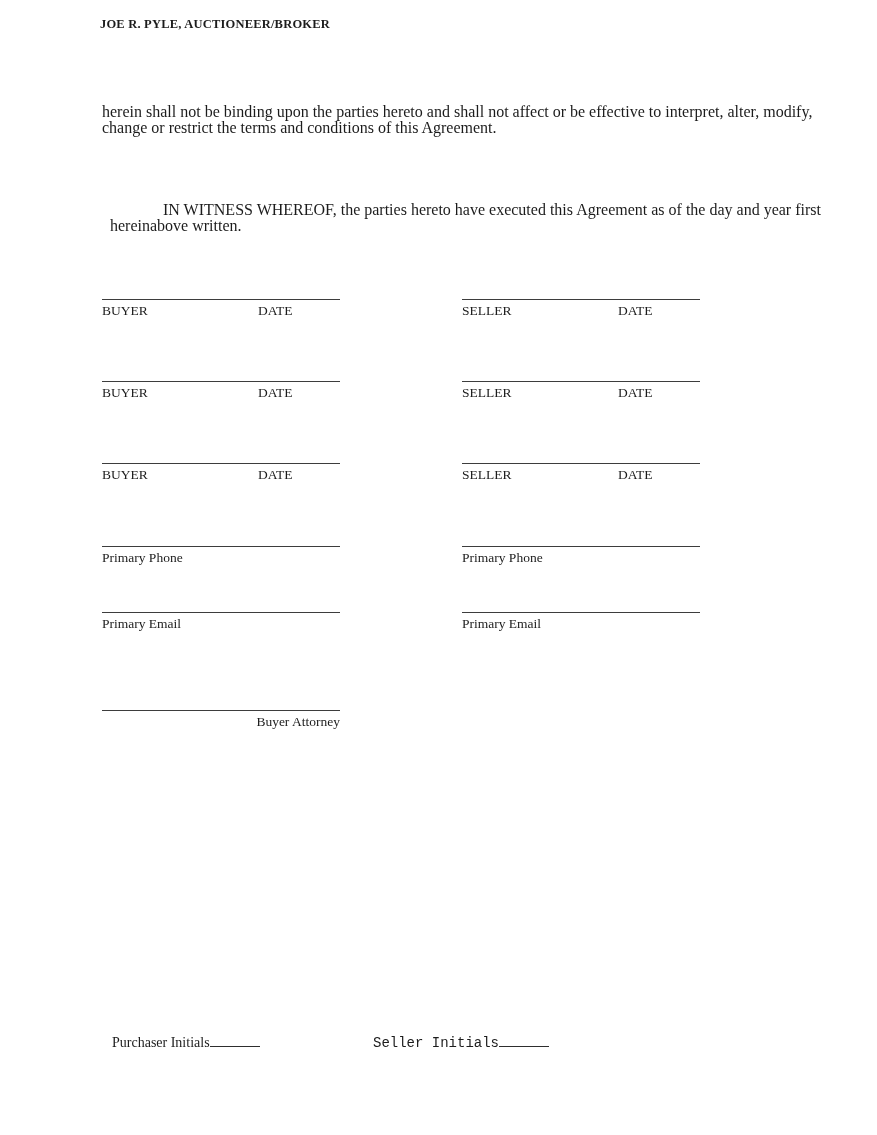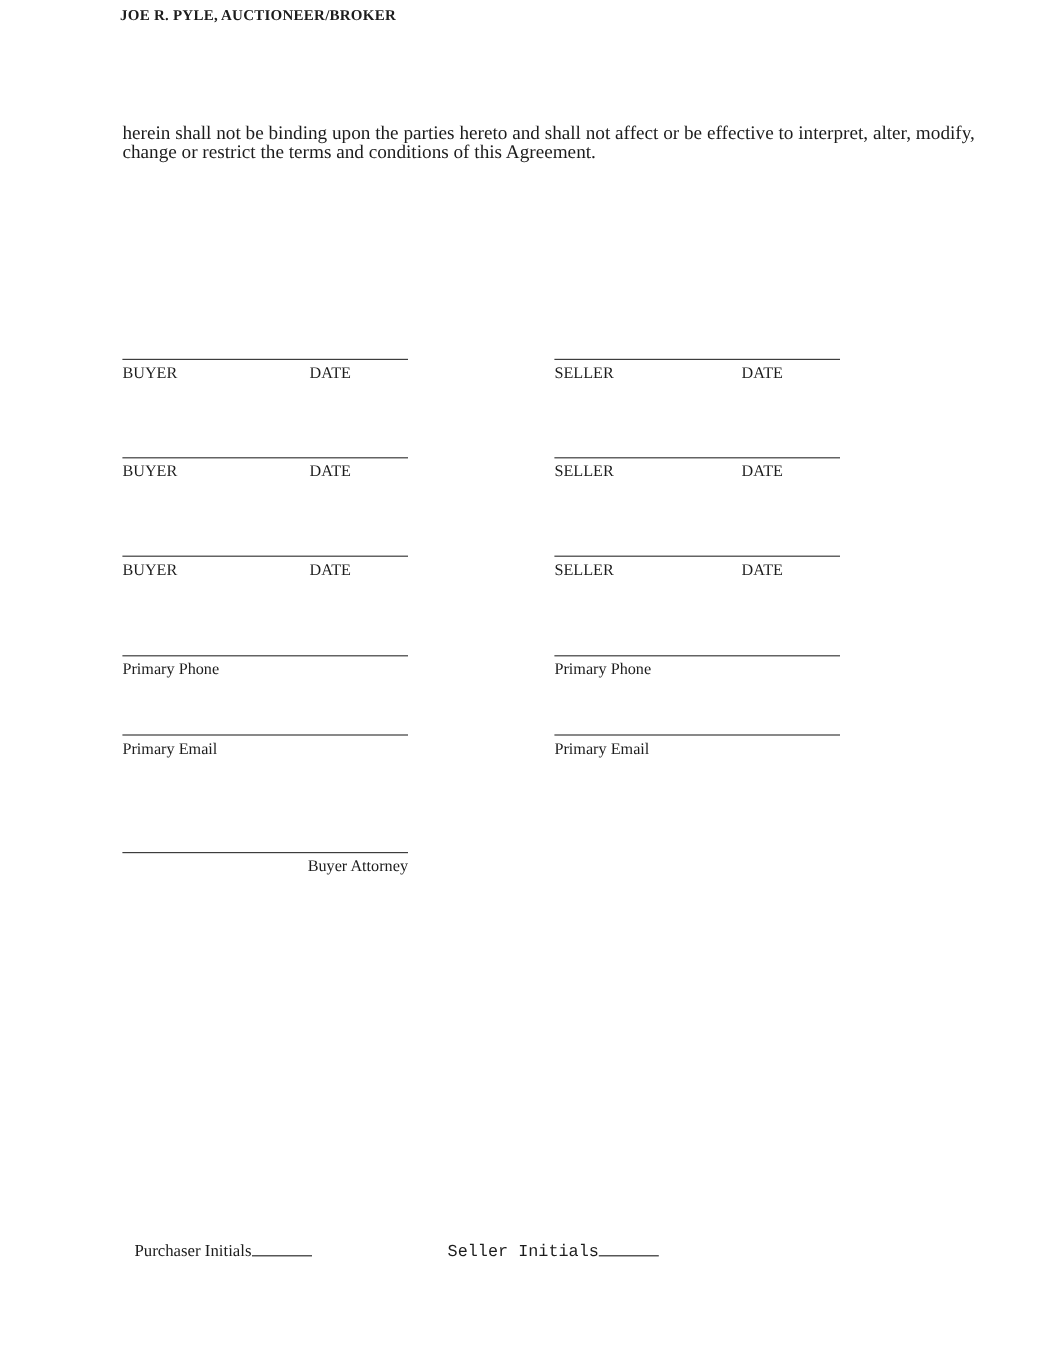--- a/index.html
+++ b/index.html
@@ -12,21 +12,21 @@
     width: 877px;
     height: 1135px;
     background: #ffffff;
     font-family: "Liberation Serif", serif;
     color: #1c1c1c;
     overflow: hidden;
   }
   .doc-header {
     position: absolute;
     left: 100px;
-    top: 6px;
+    top: 17px;
     font-weight: bold;
     font-size: 12.5px;
     letter-spacing: 0.2px;
     white-space: nowrap;
   }
   .para {
     position: absolute;
     left: 102px;
     font-size: 16px;
     line-height: 16.3px;
@@ -79,20 +79,24 @@
 <div class="page">
 
   <div class="doc-header">JOE R. PYLE, AUCTIONEER/BROKER</div>
 
   <div class="para" style="top:104px">
     <div class="line">herein shall not be binding upon the parties hereto and shall not affect or be effective to interpret, alter, modify,</div>
     <div class="line">change or restrict the terms and conditions of this Agreement.</div>
   </div>
 
 
+  <div class="para" style="top:202px">
+    <div class="line indent-61">IN WITNESS WHEREOF, the parties hereto have executed this Agreement as of the day and year first</div>
+    <div class="line indent-8">hereinabove written.</div>
+  </div>
 
   <div class="sig-block col-left row-1">
     <div class="sig-label-row">
       <span class="party-label">BUYER</span>
       <span class="date-label">DATE</span>
     </div>
   </div>
   <div class="sig-block col-right row-1">
     <div class="sig-label-row">
       <span class="party-label">SELLER</span>

